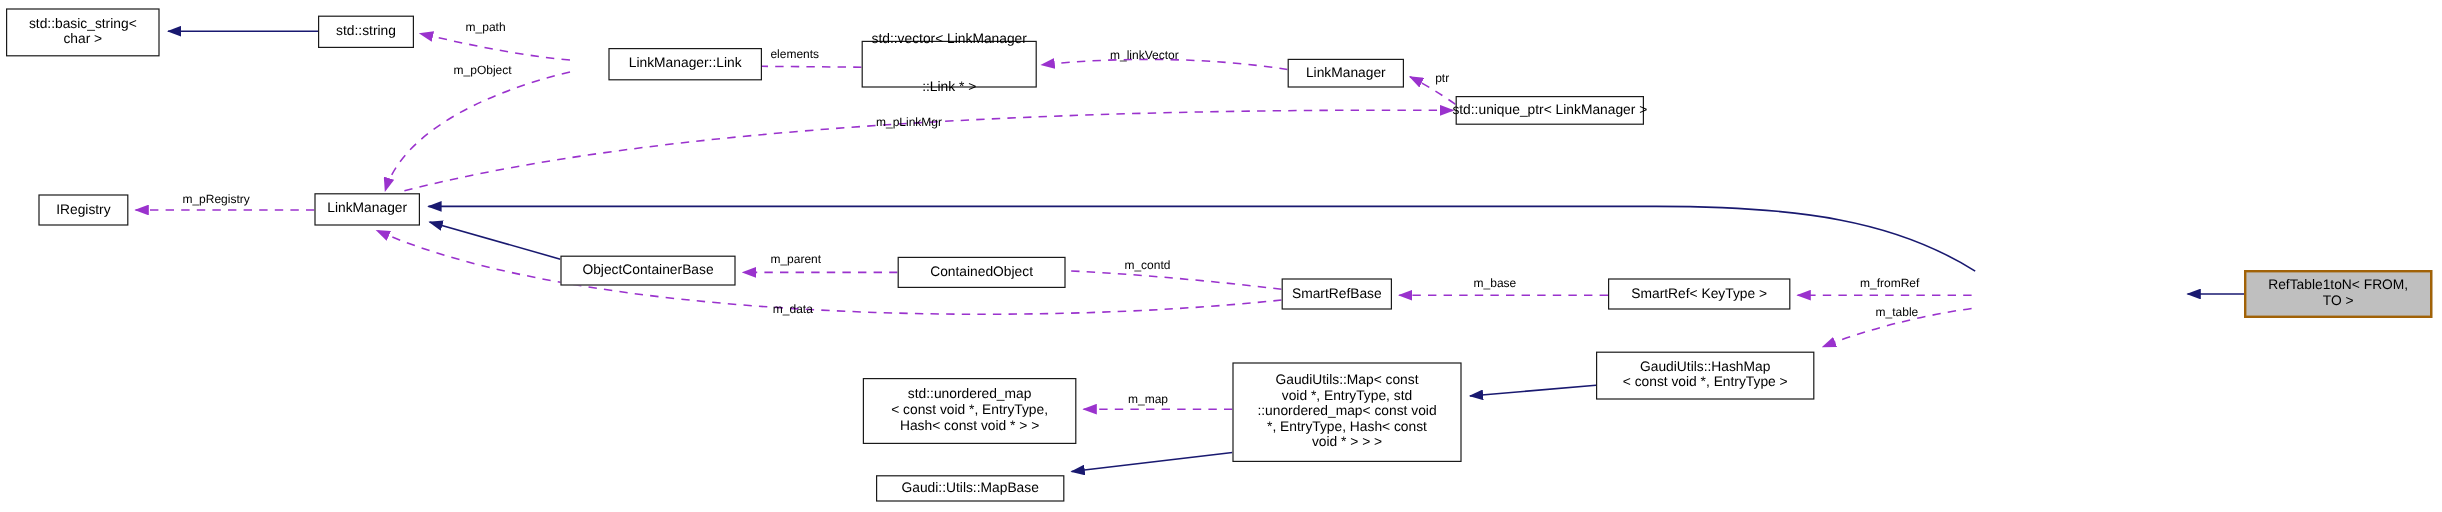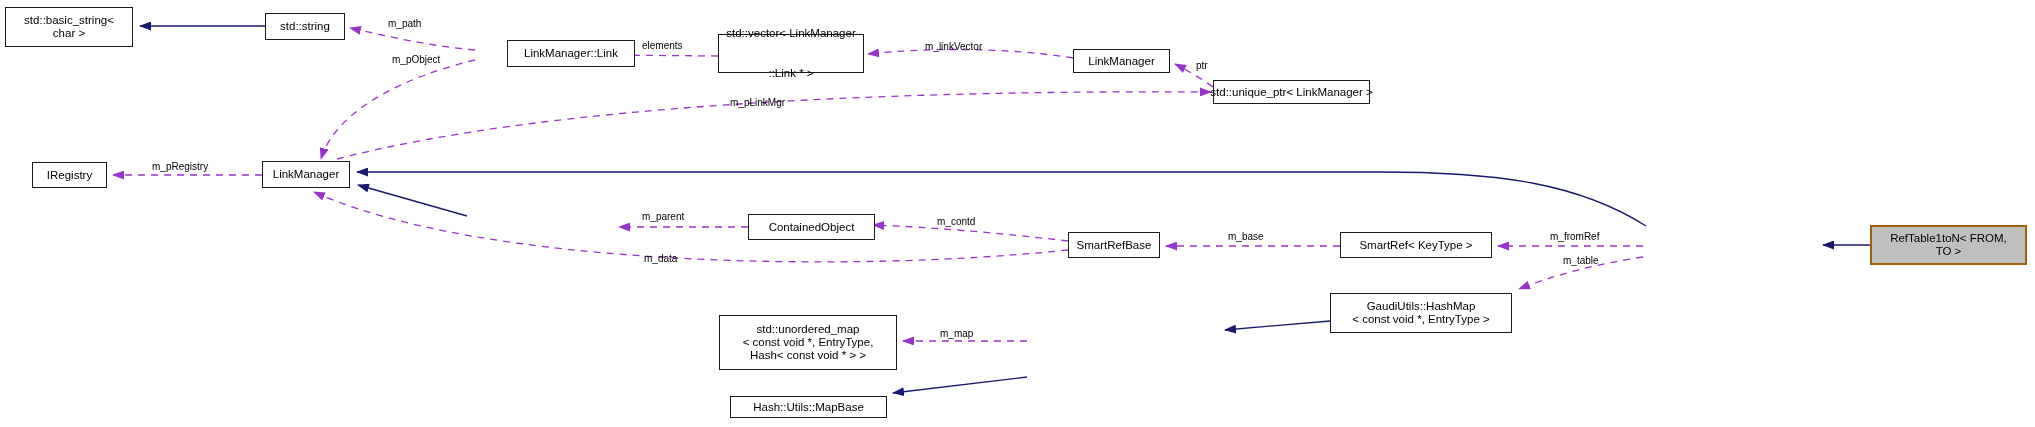--- a/index.html
+++ b/index.html
@@ -106,22 +106,25 @@
   </div>
 
   <div class="node" style="left:32px; top:162px; width:75px; height:26px;">
     <span>IRegistry</span>
   </div>
 
   <div class="node" style="left:262px; top:161px; width:88px; height:27px;">
     <span>LinkManager</span>
   </div>
 
+  <div class="node" style="left:467px; top:213px; width:146px; height:25px;">
+    <span>ObjectContainerBase</span>
+  </div>
 
-  <div class="node" style="left:748px; top:214px; width:127px; height:26px;">
+  <div class="node" style="left:748px; top:214px; width:140px; height:26px;">
     <span>ContainedObject</span>
   </div>
 
   <div class="node" style="left:1068px; top:232px; width:92px; height:26px;">
     <span>SmartRefBase</span>
   </div>
 
   <div class="node" style="left:1340px; top:232px; width:152px; height:26px;">
     <span>SmartRef&lt; KeyType &gt;</span>
   </div>
@@ -130,33 +133,40 @@
   <div class="node focus" style="left:1870px; top:225px; width:157px; height:40px;">
     <span>RefTable1toN&lt; FROM,</span>
     <span>TO &gt;</span>
   </div>
 
   <div class="node" style="left:1330px; top:293px; width:182px; height:40px;">
     <span>GaudiUtils::HashMap</span>
     <span>&lt; const void *, EntryType &gt;</span>
   </div>
 
+  <div class="node" style="left:1027px; top:302px; width:191px; height:83px;">
+    <span>GaudiUtils::Map&lt; const</span>
+    <span>void *, EntryType, std</span>
+    <span>::unordered_map&lt; const void</span>
+    <span>*, EntryType, Hash&lt; const</span>
+    <span>void * &gt; &gt; &gt;</span>
+  </div>
 
   <div class="node" style="left:719px; top:315px; width:178px; height:55px;">
     <span>std::unordered_map</span>
     <span>&lt; const void *, EntryType,</span>
     <span>Hash&lt; const void * &gt; &gt;</span>
   </div>
 
   <div class="node" style="left:730px; top:396px; width:157px; height:22px;">
-    <span>Hash::Utils::MapBase</span>
+    <span>Gaudi::Utils::MapBase</span>
   </div>
 
   <div class="elabel" style="left:388px; top:18px;">m_path</div>
-  <div class="elabel" style="left:392px; top:54px;">m_pObject</div>
+  <div class="elabel" style="left:378px; top:54px;">m_pObject</div>
   <div class="elabel" style="left:642px; top:40px;">elements</div>
   <div class="elabel" style="left:925px; top:41px;">m_linkVector</div>
   <div class="elabel" style="left:1196px; top:60px;">ptr</div>
   <div class="elabel" style="left:730px; top:97px;">m_pLinkMgr</div>
   <div class="elabel" style="left:152px; top:161px;">m_pRegistry</div>
   <div class="elabel" style="left:642px; top:211px;">m_parent</div>
   <div class="elabel" style="left:937px; top:216px;">m_contd</div>
   <div class="elabel" style="left:1228px; top:231px;">m_base</div>
   <div class="elabel" style="left:1550px; top:231px;">m_fromRef</div>
   <div class="elabel" style="left:1563px; top:255px;">m_table</div>

